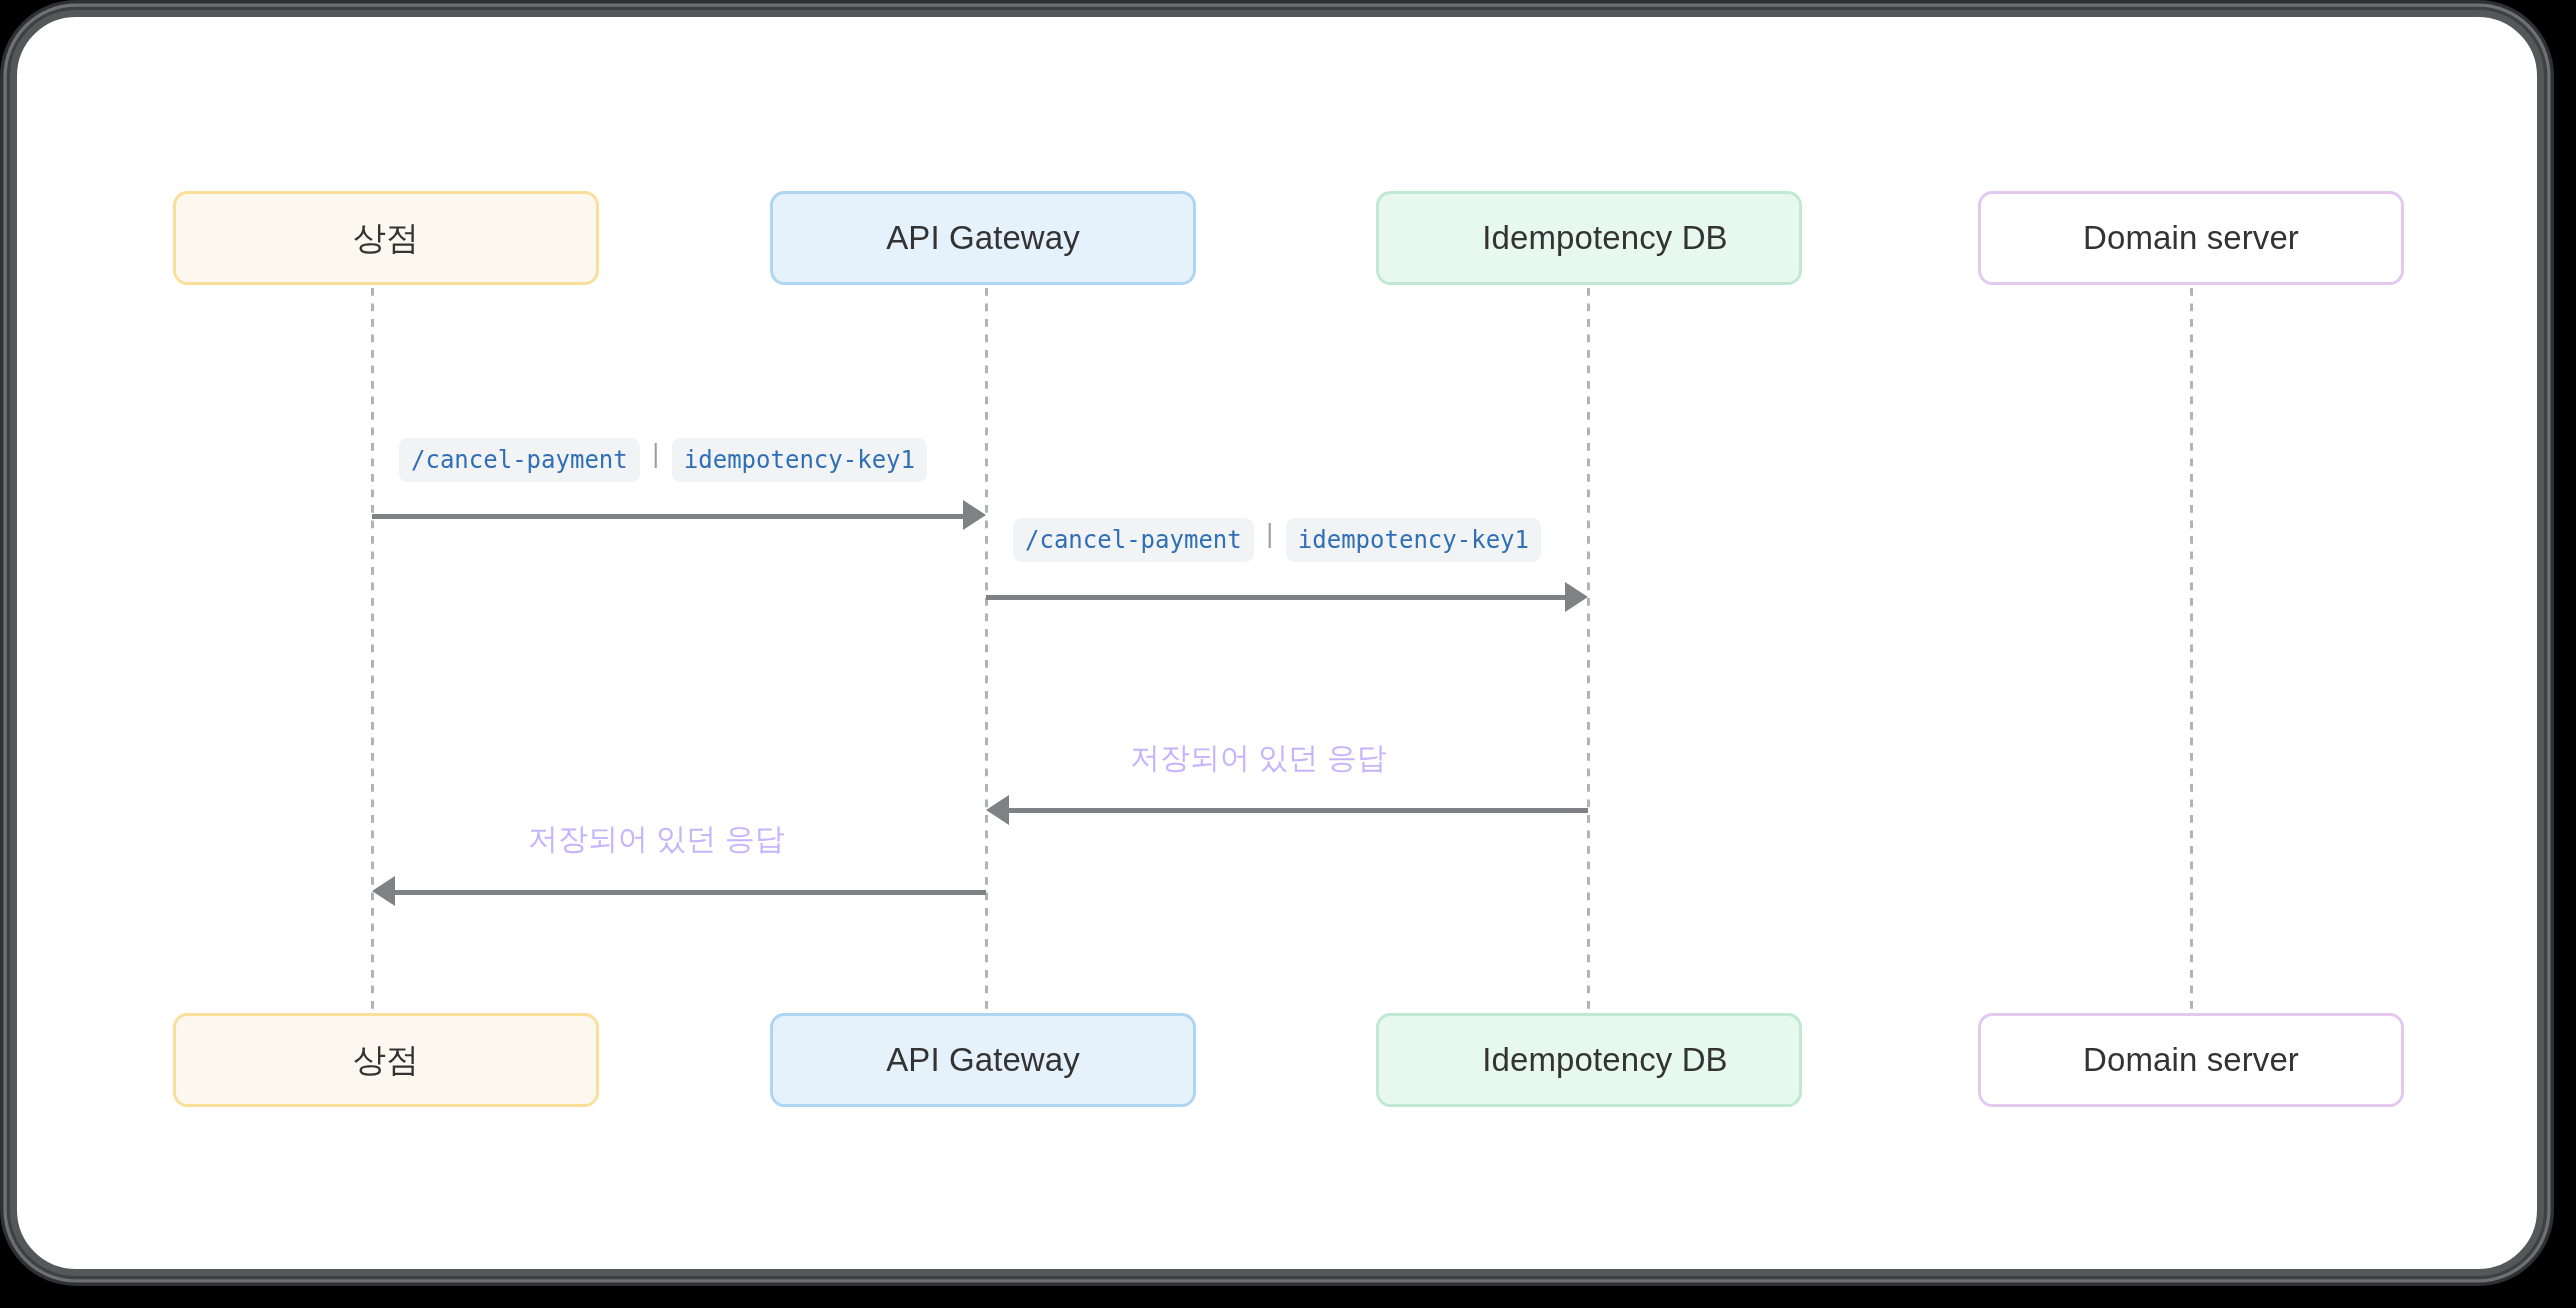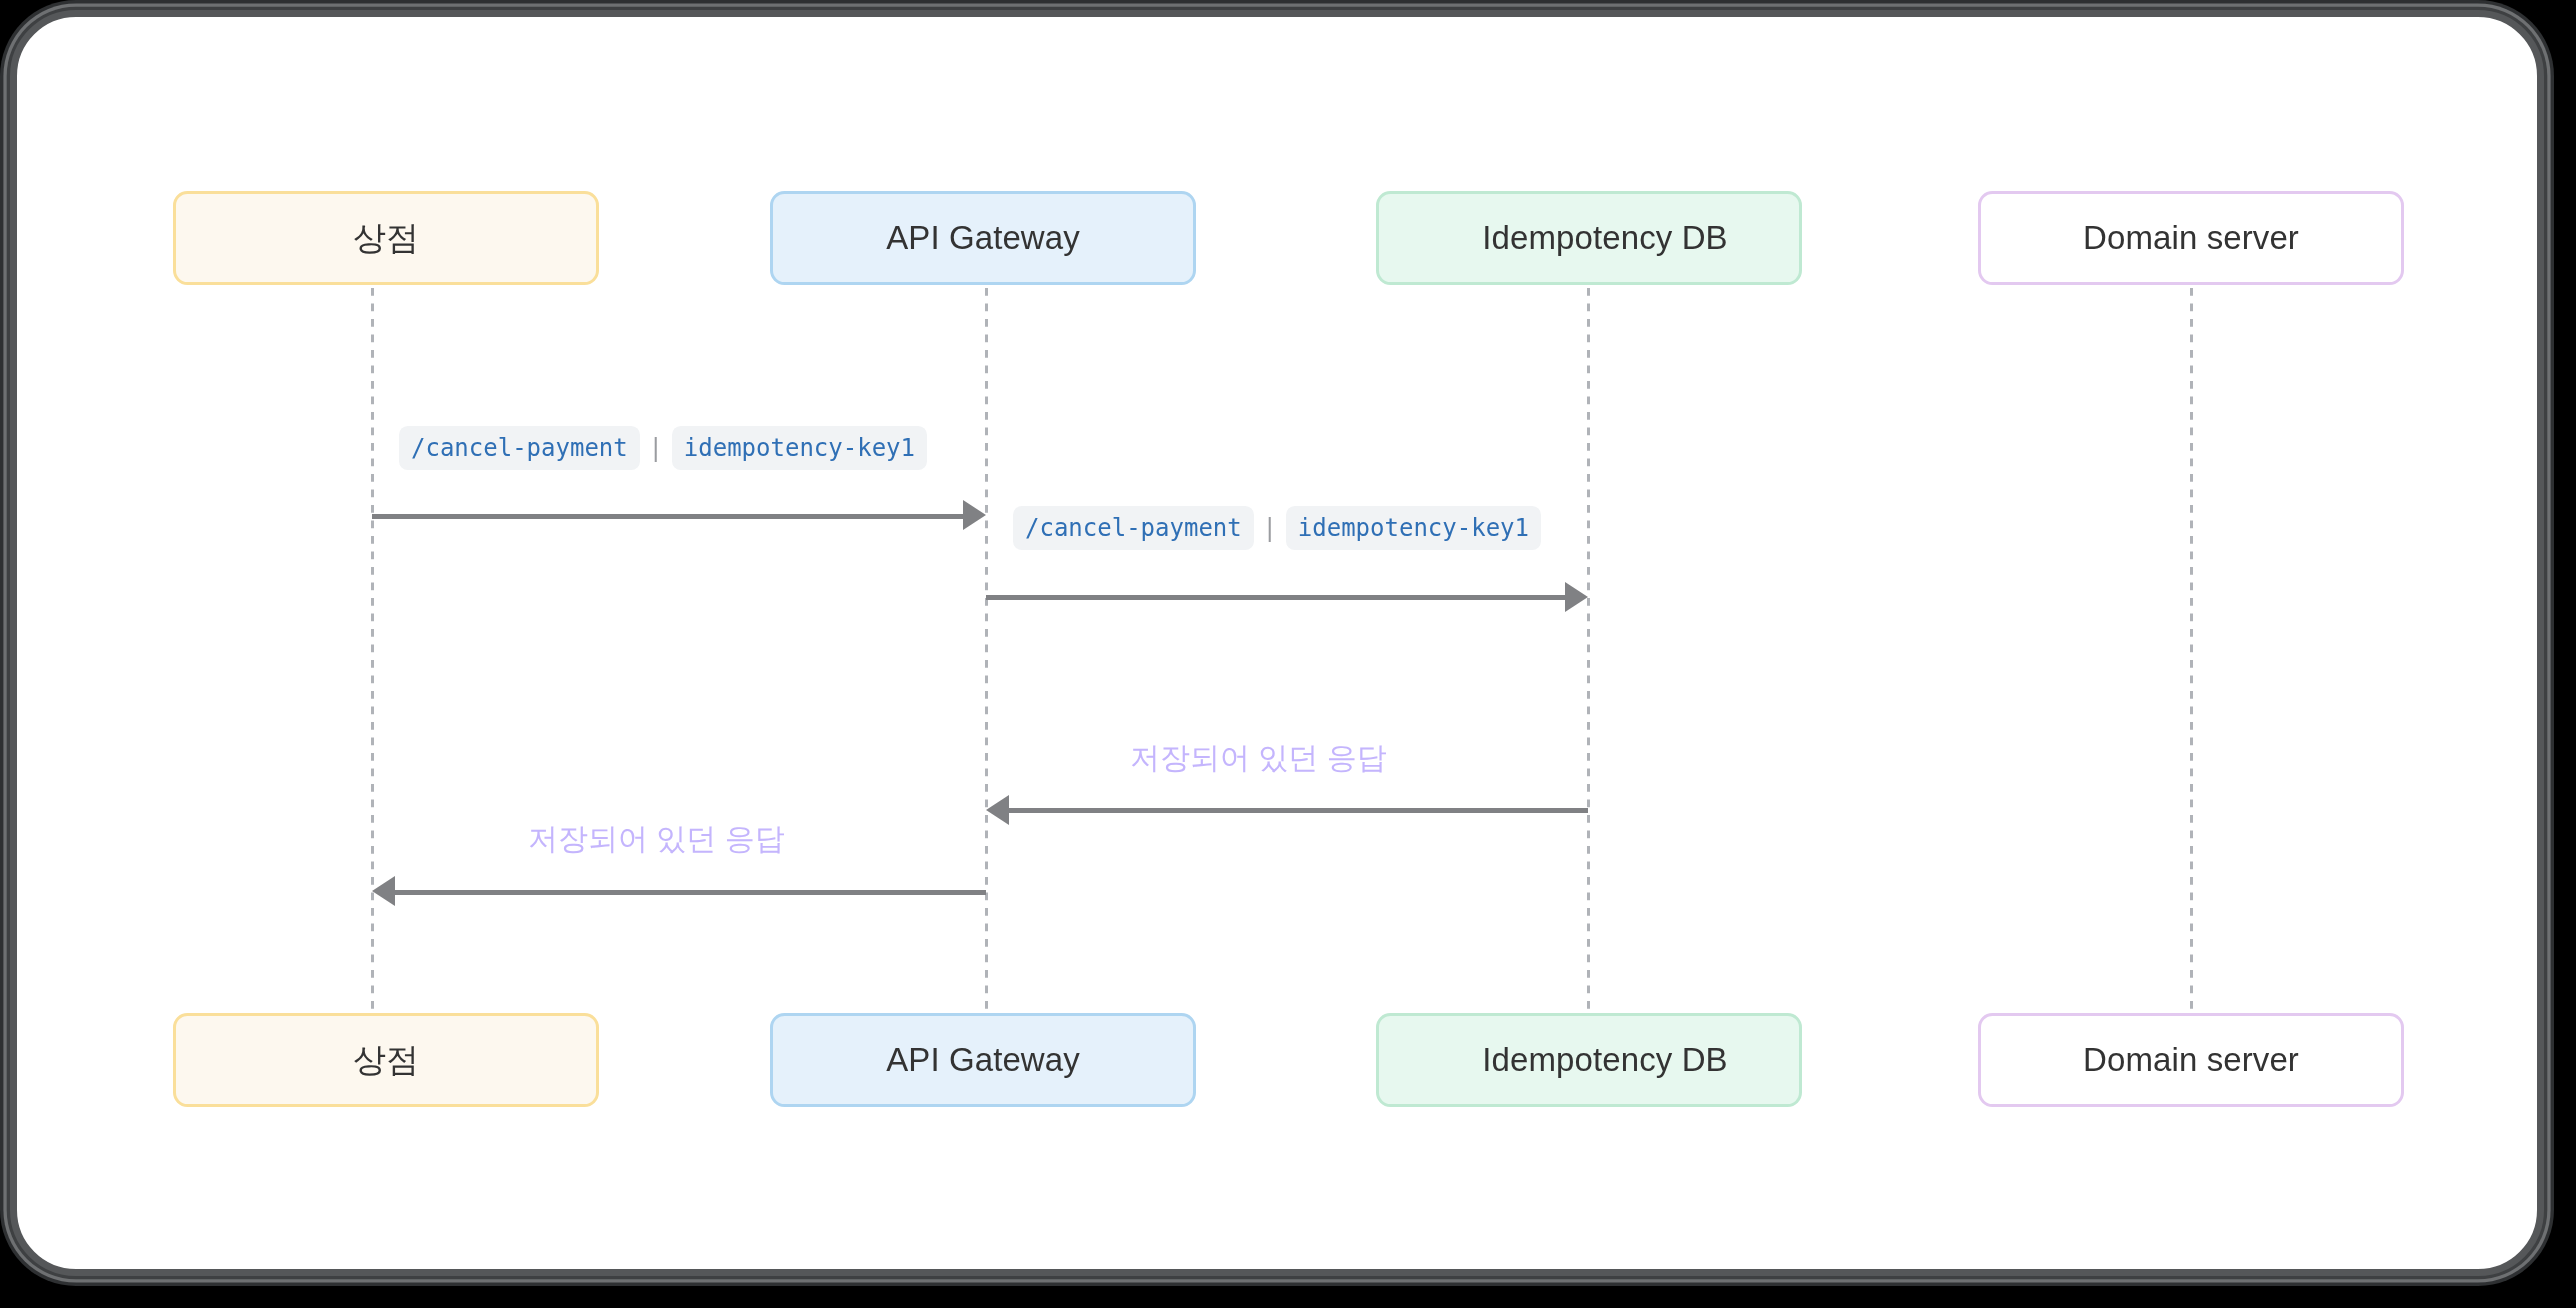--- a/index.html
+++ b/index.html
@@ -101,20 +101,21 @@
     color: #c4b5fd;
   }
   .code-chip {
     background: #f1f3f5;
     color: #2f6fb5;
     font-family: "DejaVu Sans Mono", "Liberation Mono", monospace;
     font-size: 24px;
     border-radius: 8.8px;
     padding: 10px 12px;
     line-height: 1;
+    margin-top: 12px;
   }
   .code-sep {
     color: #9a9ca0;
     padding: 0 8.8px;
     font-family: "DejaVu Sans Mono", "Liberation Mono", monospace;
     font-size: 24px;
   }
 </style>
 </head>
 <body>

